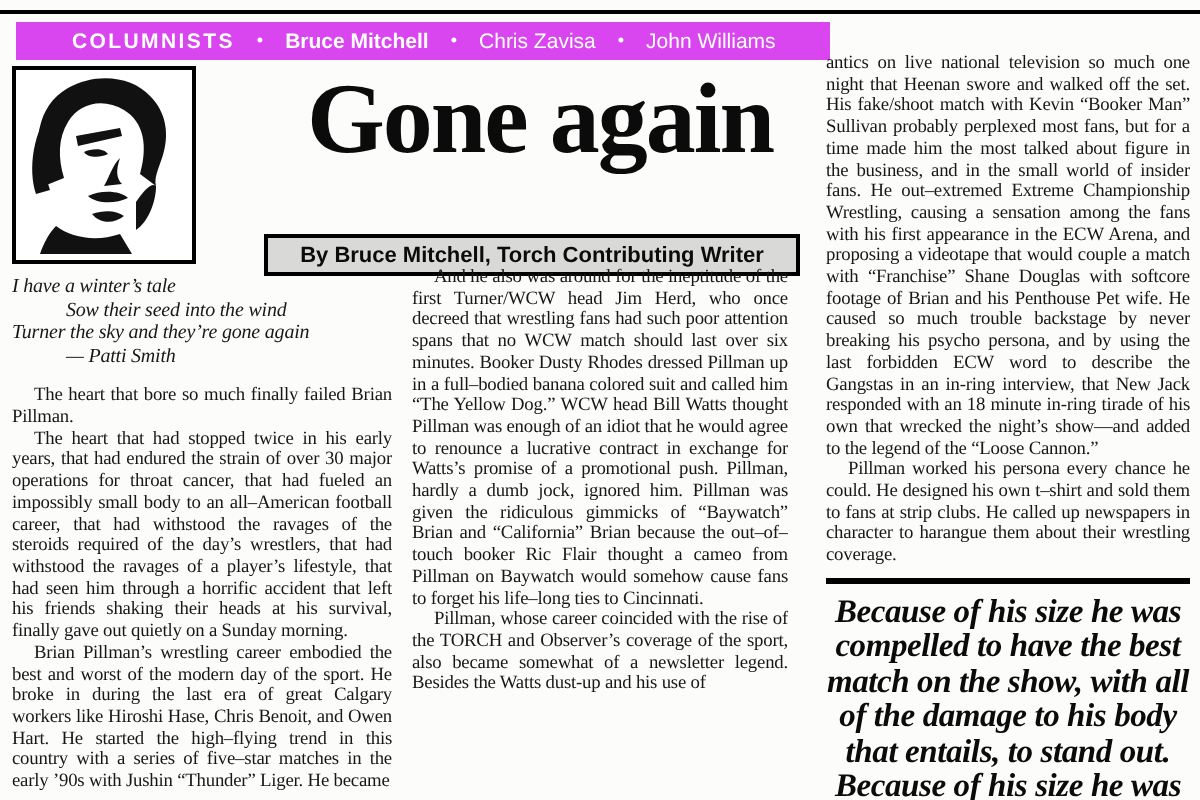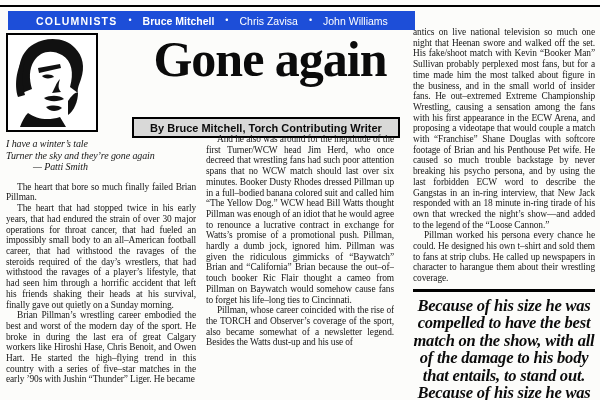--- a/index.html
+++ b/index.html
@@ -1,21 +1,21 @@
 <!DOCTYPE html>
 <html><head>
 <meta charset="utf-8">
 <style>
   html,body{margin:0;padding:0;background:#e8e8e6;}
   .page{position:relative;width:600px;height:400px;background:#fcfcfa;overflow:hidden;
         color:#171717;}
   .top-rule{position:absolute;left:0;top:5px;width:600px;height:2px;background:#000;}
 
   
-  .nav{position:absolute;left:8px;top:11px;width:407px;height:19px;background:#1d4ed8;
+  .nav{position:absolute;left:8px;top:11px;width:407px;height:19px;background:#d946ef;
        color:#fff;display:flex;align-items:center;
        font-family:"Liberation Sans",sans-serif;font-size:10.5px;}
   .nav-label{font-weight:bold;letter-spacing:1.2px;margin-left:28px;}
   .nav-sep{margin:0 11px;font-size:9px;position:relative;top:-1px;}
   .nav-item{white-space:nowrap;}
   .nav-item.current{font-weight:bold;}
 
   
   .portrait{position:absolute;left:6px;top:33px;width:92px;height:99px;
             border:2px solid #000;background:#fff;box-sizing:border-box;}
@@ -83,20 +83,21 @@
 
   <h1 class="headline">Gone again</h1>
 
   <div class="byline">
     <span>By Bruce Mitchell, Torch Contributing Writer</span>
   </div>
 
   <div class="col col-left">
     <div class="poem">
       <div class="poem-line">I have a winter’s tale</div>
+      <div class="poem-line indent">Sow their seed into the wind</div>
       <div class="poem-line">Turner the sky and they’re gone again</div>
       <div class="poem-line indent">— Patti Smith</div>
     </div>
     <p class="para">The heart that bore so much finally failed Brian Pillman.</p>
     <p class="para">The heart that had stopped twice in his early years, that had endured the strain of over 30 major operations for throat cancer, that had fueled an impossibly small body to an all–American football career, that had withstood the ravages of the steroids required of the day’s wrestlers, that had withstood the ravages of a player’s lifestyle, that had seen him through a horrific accident that left his friends shaking their heads at his survival, finally gave out quietly on a Sunday morning.</p>
     <p class="para">Brian Pillman’s wrestling career embodied the best and worst of the modern day of the sport. He broke in during the last era of great Calgary workers like Hiroshi Hase, Chris Benoit, and Owen Hart. He started the high–flying trend in this country with a series of five–star matches in the early ’90s with Jushin “Thunder” Liger. He became</p>
   </div>
 
   <div class="col col-middle">
     <p class="para">And he also was around for the ineptitude of the first Turner/WCW head Jim Herd, who once decreed that wrestling fans had such poor attention spans that no WCW match should last over six minutes. Booker Dusty Rhodes dressed Pillman up in a full–bodied banana colored suit and called him “The Yellow Dog.” WCW head Bill Watts thought Pillman was enough of an idiot that he would agree to renounce a lucrative contract in exchange for Watts’s promise of a promotional push. Pillman, hardly a dumb jock, ignored him. Pillman was given the ridiculous gimmicks of “Baywatch” Brian and “California” Brian because the out–of–touch booker Ric Flair thought a cameo from Pillman on Baywatch would somehow cause fans to forget his life–long ties to Cincinnati.</p>

